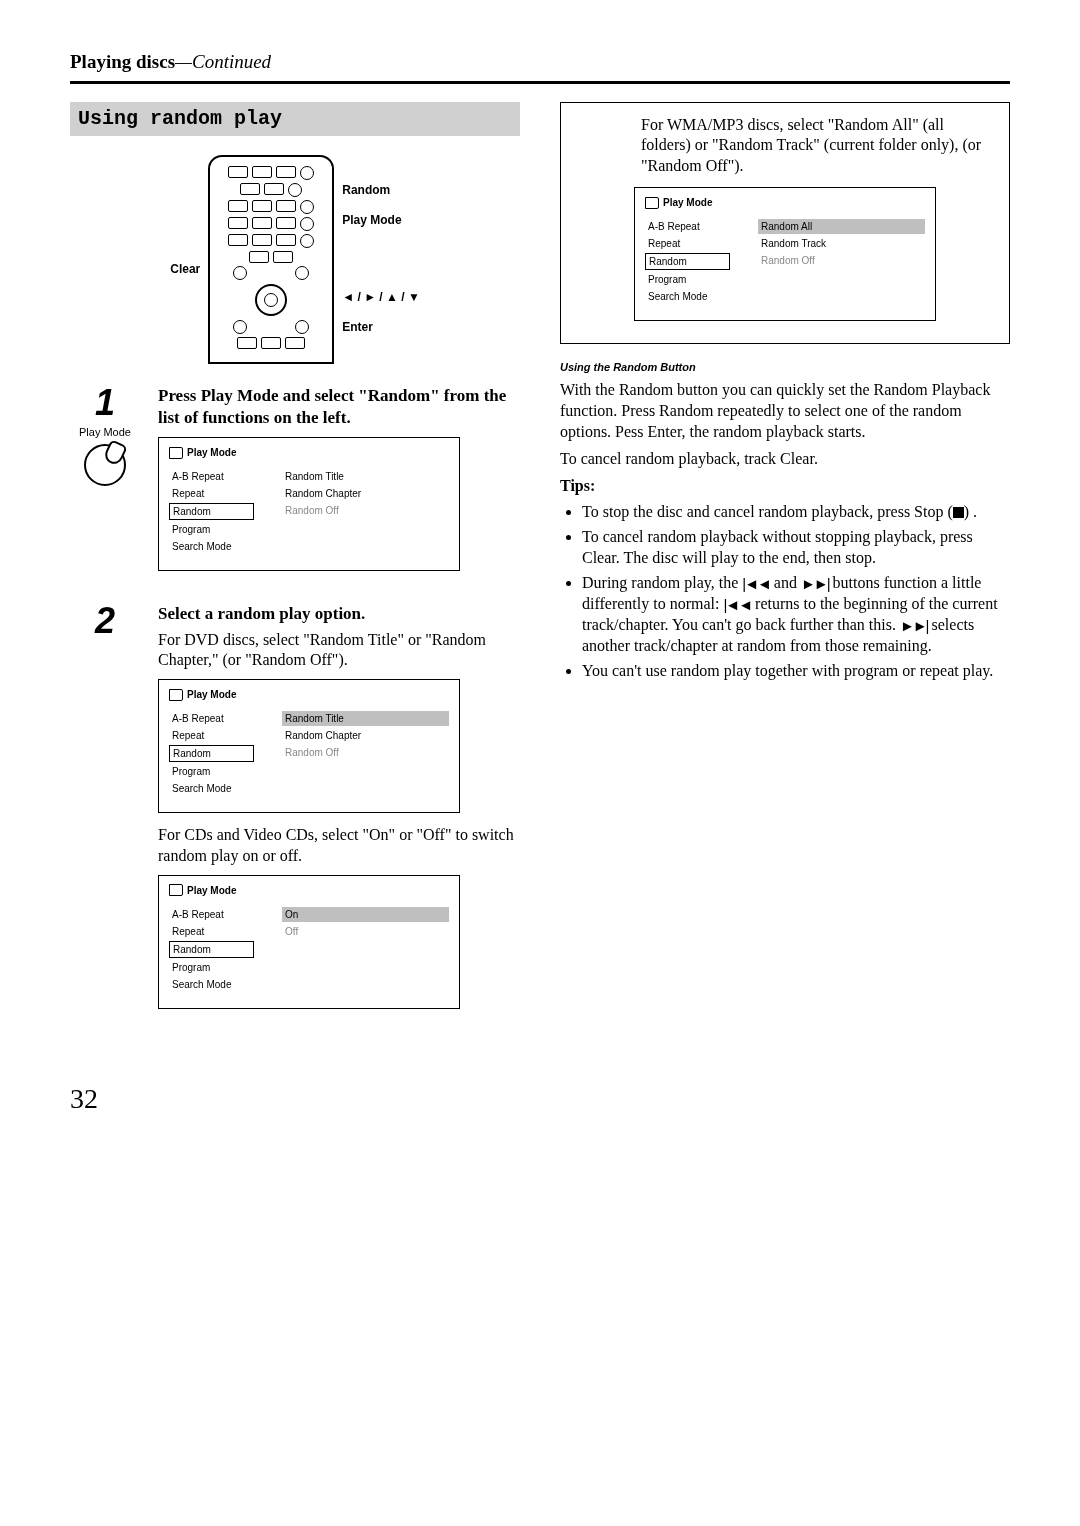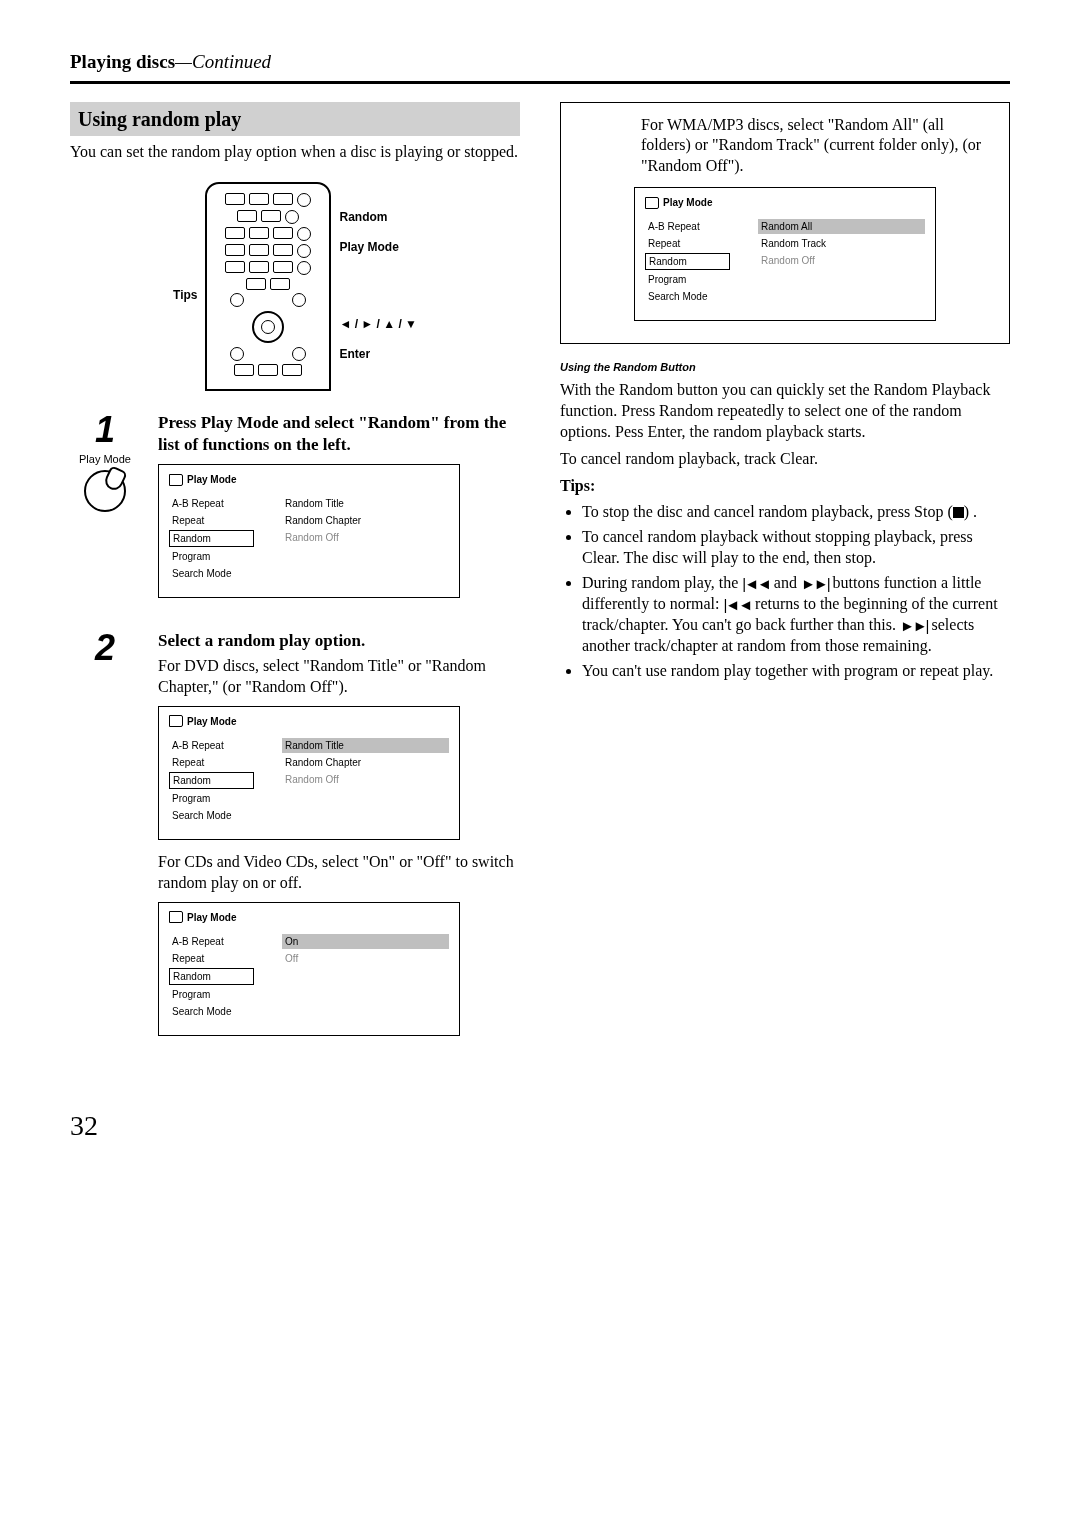--- a/index.html
+++ b/index.html
@@ -27,21 +27,21 @@
   .columns {
     display: flex;
     gap: 40px;
   }
   .col {
     flex: 1;
     font-size: 16px;
   }
   .section-heading {
     background: #d0d0d0;
-    font-family: Liberation Serif, serif;
+    font-family: Liberation Mono, monospace;
     font-size: 20px;
     font-weight: bold;
     padding: 4px 8px;
     margin-bottom: 6px;
   }
   .para { margin: 0 0 6px 0; }
   .bullet-list { padding-left: 22px; margin: 4px 0; }
   .bullet-list li { margin-bottom: 4px; }
 
   .remote-area {
@@ -150,26 +150,25 @@
 
 <div class="page-title">
   <span>Playing discs</span><span class="continued">—Continued</span>
 </div>
 <hr class="thick-rule">
 
 <div class="columns">
 
   <div class="col">
     <div class="section-heading">Using random play</div>
-    <p class="para">You can set the random play option when a disc is playing or stopped.</p>
 
     <div class="remote-area">
       <div class="remote-labels-left">
         <div style="height:80px"></div>
-        <div>Tips</div>
+        <div>Clear</div>
         <div style="height:60px"></div>
       </div>
       <div class="remote-body">
         <div class="remote-row">
             <span class="rbtn"></span>
             <span class="rbtn"></span>
             <span class="rbtn"></span>
             <span class="rcirc"></span>
           </div>
         <div class="remote-row">

